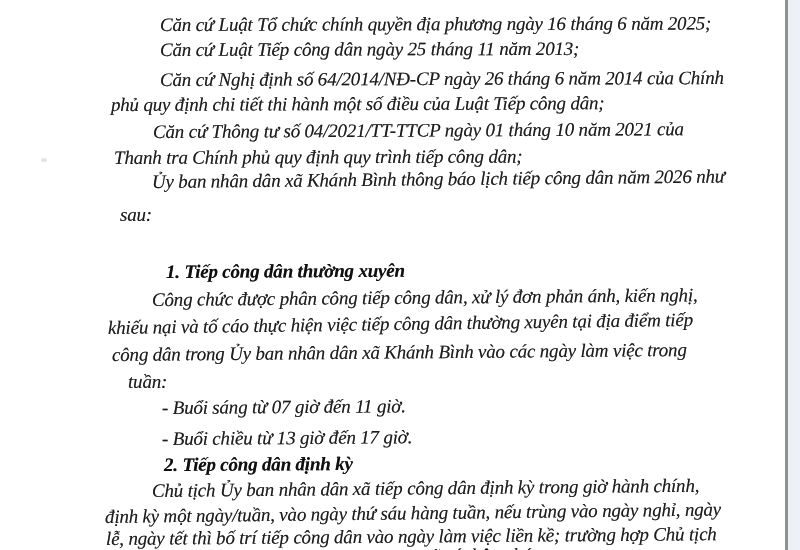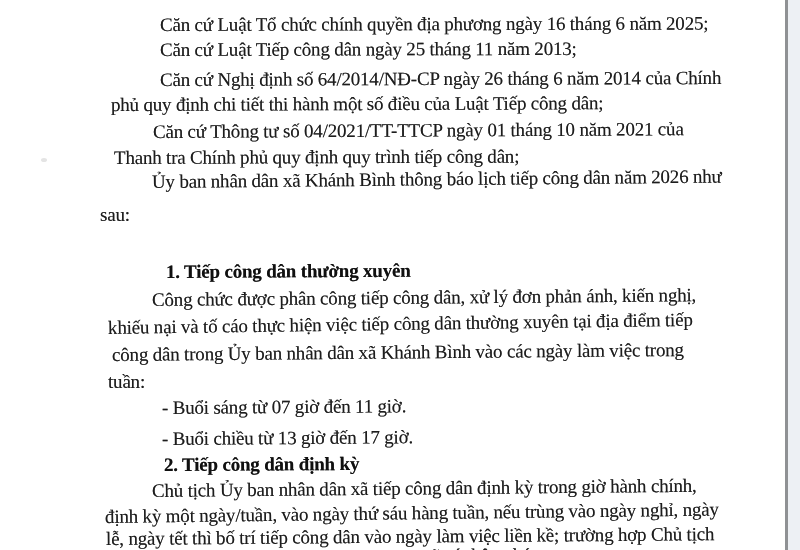--- a/index.html
+++ b/index.html
@@ -7,20 +7,21 @@
     padding: 0;
     background: #ffffff;
   }
   .viewport {
     position: relative;
     width: 800px;
     height: 550px;
     overflow: hidden;
     background: var(--paper_color, #ffffff);
     font-family: "Liberation Serif", "DejaVu Serif", serif;
+    font-style: italic;
   }
   
   .scan-margin {
     position: absolute;
     top: 0; bottom: 0;
     left: 788px; right: 0;
     background: var(--margin_color, #edf0f4);
   }
   .scan-edge {
     position: absolute;
@@ -62,26 +63,26 @@
   <div class="scan-edge"></div>
   <div class="smudge"></div>
 
   <div class="line" style="top:13px;  left:160px; transform:rotate(-0.15deg)">Căn cứ Luật Tổ chức chính quyền địa phương ngày 16 tháng 6 năm 2025;</div>
   <div class="line" style="top:38px;  left:160px; transform:rotate(-0.15deg)">Căn cứ Luật Tiếp công dân ngày 25 tháng 11 năm 2013;</div>
   <div class="line" style="top:68px;  left:160px; transform:rotate(-0.2deg)">Căn cứ Nghị định số 64/2014/NĐ-CP ngày 26 tháng 6 năm 2014 của Chính</div>
   <div class="line" style="top:93px;  left:111px; transform:rotate(-0.2deg)">phủ quy định chi tiết thi hành một số điều của Luật Tiếp công dân;</div>
   <div class="line" style="top:120px; left:153px; transform:rotate(-0.3deg)">Căn cứ Thông tư số 04/2021/TT-TTCP ngày 01 tháng 10 năm 2021 của</div>
   <div class="line" style="top:146px; left:114px; transform:rotate(-0.2deg)">Thanh tra Chính phủ quy định quy trình tiếp công dân;</div>
   <div class="line" style="top:170px; left:152px; transform:rotate(-0.55deg)">Ủy ban nhân dân xã Khánh Bình thông báo lịch tiếp công dân năm 2026 như</div>
-  <div class="line" style="top:203px; left:100px">sau:</div>
+  <div class="line" style="top:203px; left:120px">sau:</div>
   <div class="line bold" style="top:260px; left:166px; transform:rotate(-0.3deg)">1. Tiếp công dân thường xuyên</div>
   <div class="line" style="top:288px; left:152px; transform:rotate(-0.5deg)">Công chức được phân công tiếp công dân, xử lý đơn phản ánh, kiến nghị,</div>
   <div class="line" style="top:316px; left:108px; transform:rotate(-0.8deg)">khiếu nại và tố cáo thực hiện việc tiếp công dân thường xuyên tại địa điểm tiếp</div>
   <div class="line" style="top:343px; left:112px; transform:rotate(-0.5deg)">công dân trong Ủy ban nhân dân xã Khánh Bình vào các ngày làm việc trong</div>
-  <div class="line" style="top:370px; left:108px">tuần:</div>
+  <div class="line" style="top:370px; left:128px">tuần:</div>
   <div class="line" style="top:396px; left:162px; transform:rotate(-0.4deg)">- Buổi sáng từ 07 giờ đến 11 giờ.</div>
   <div class="line" style="top:427px; left:162px; transform:rotate(-0.4deg)">- Buổi chiều từ 13 giờ đến 17 giờ.</div>
   <div class="line bold" style="top:453px; left:164px; transform:rotate(-0.3deg)">2. Tiếp công dân định kỳ</div>
   <div class="line" style="top:479px; left:152px; transform:rotate(-0.55deg)">Chủ tịch Ủy ban nhân dân xã tiếp công dân định kỳ trong giờ hành chính,</div>
   <div class="line" style="top:505px; left:105px; transform:rotate(-0.7deg)">định kỳ một ngày/tuần, vào ngày thứ sáu hàng tuần, nếu trùng vào ngày nghỉ, ngày</div>
   <div class="line" style="top:527px; left:106px; transform:rotate(-0.45deg)">lễ, ngày tết thì bố trí tiếp công dân vào ngày làm việc liền kề; trường hợp Chủ tịch</div>
   <div class="line" style="top:544px; left:424px; transform:rotate(-0.3deg)">sẽ có thông báo sau</div>
 
 </div>
 

